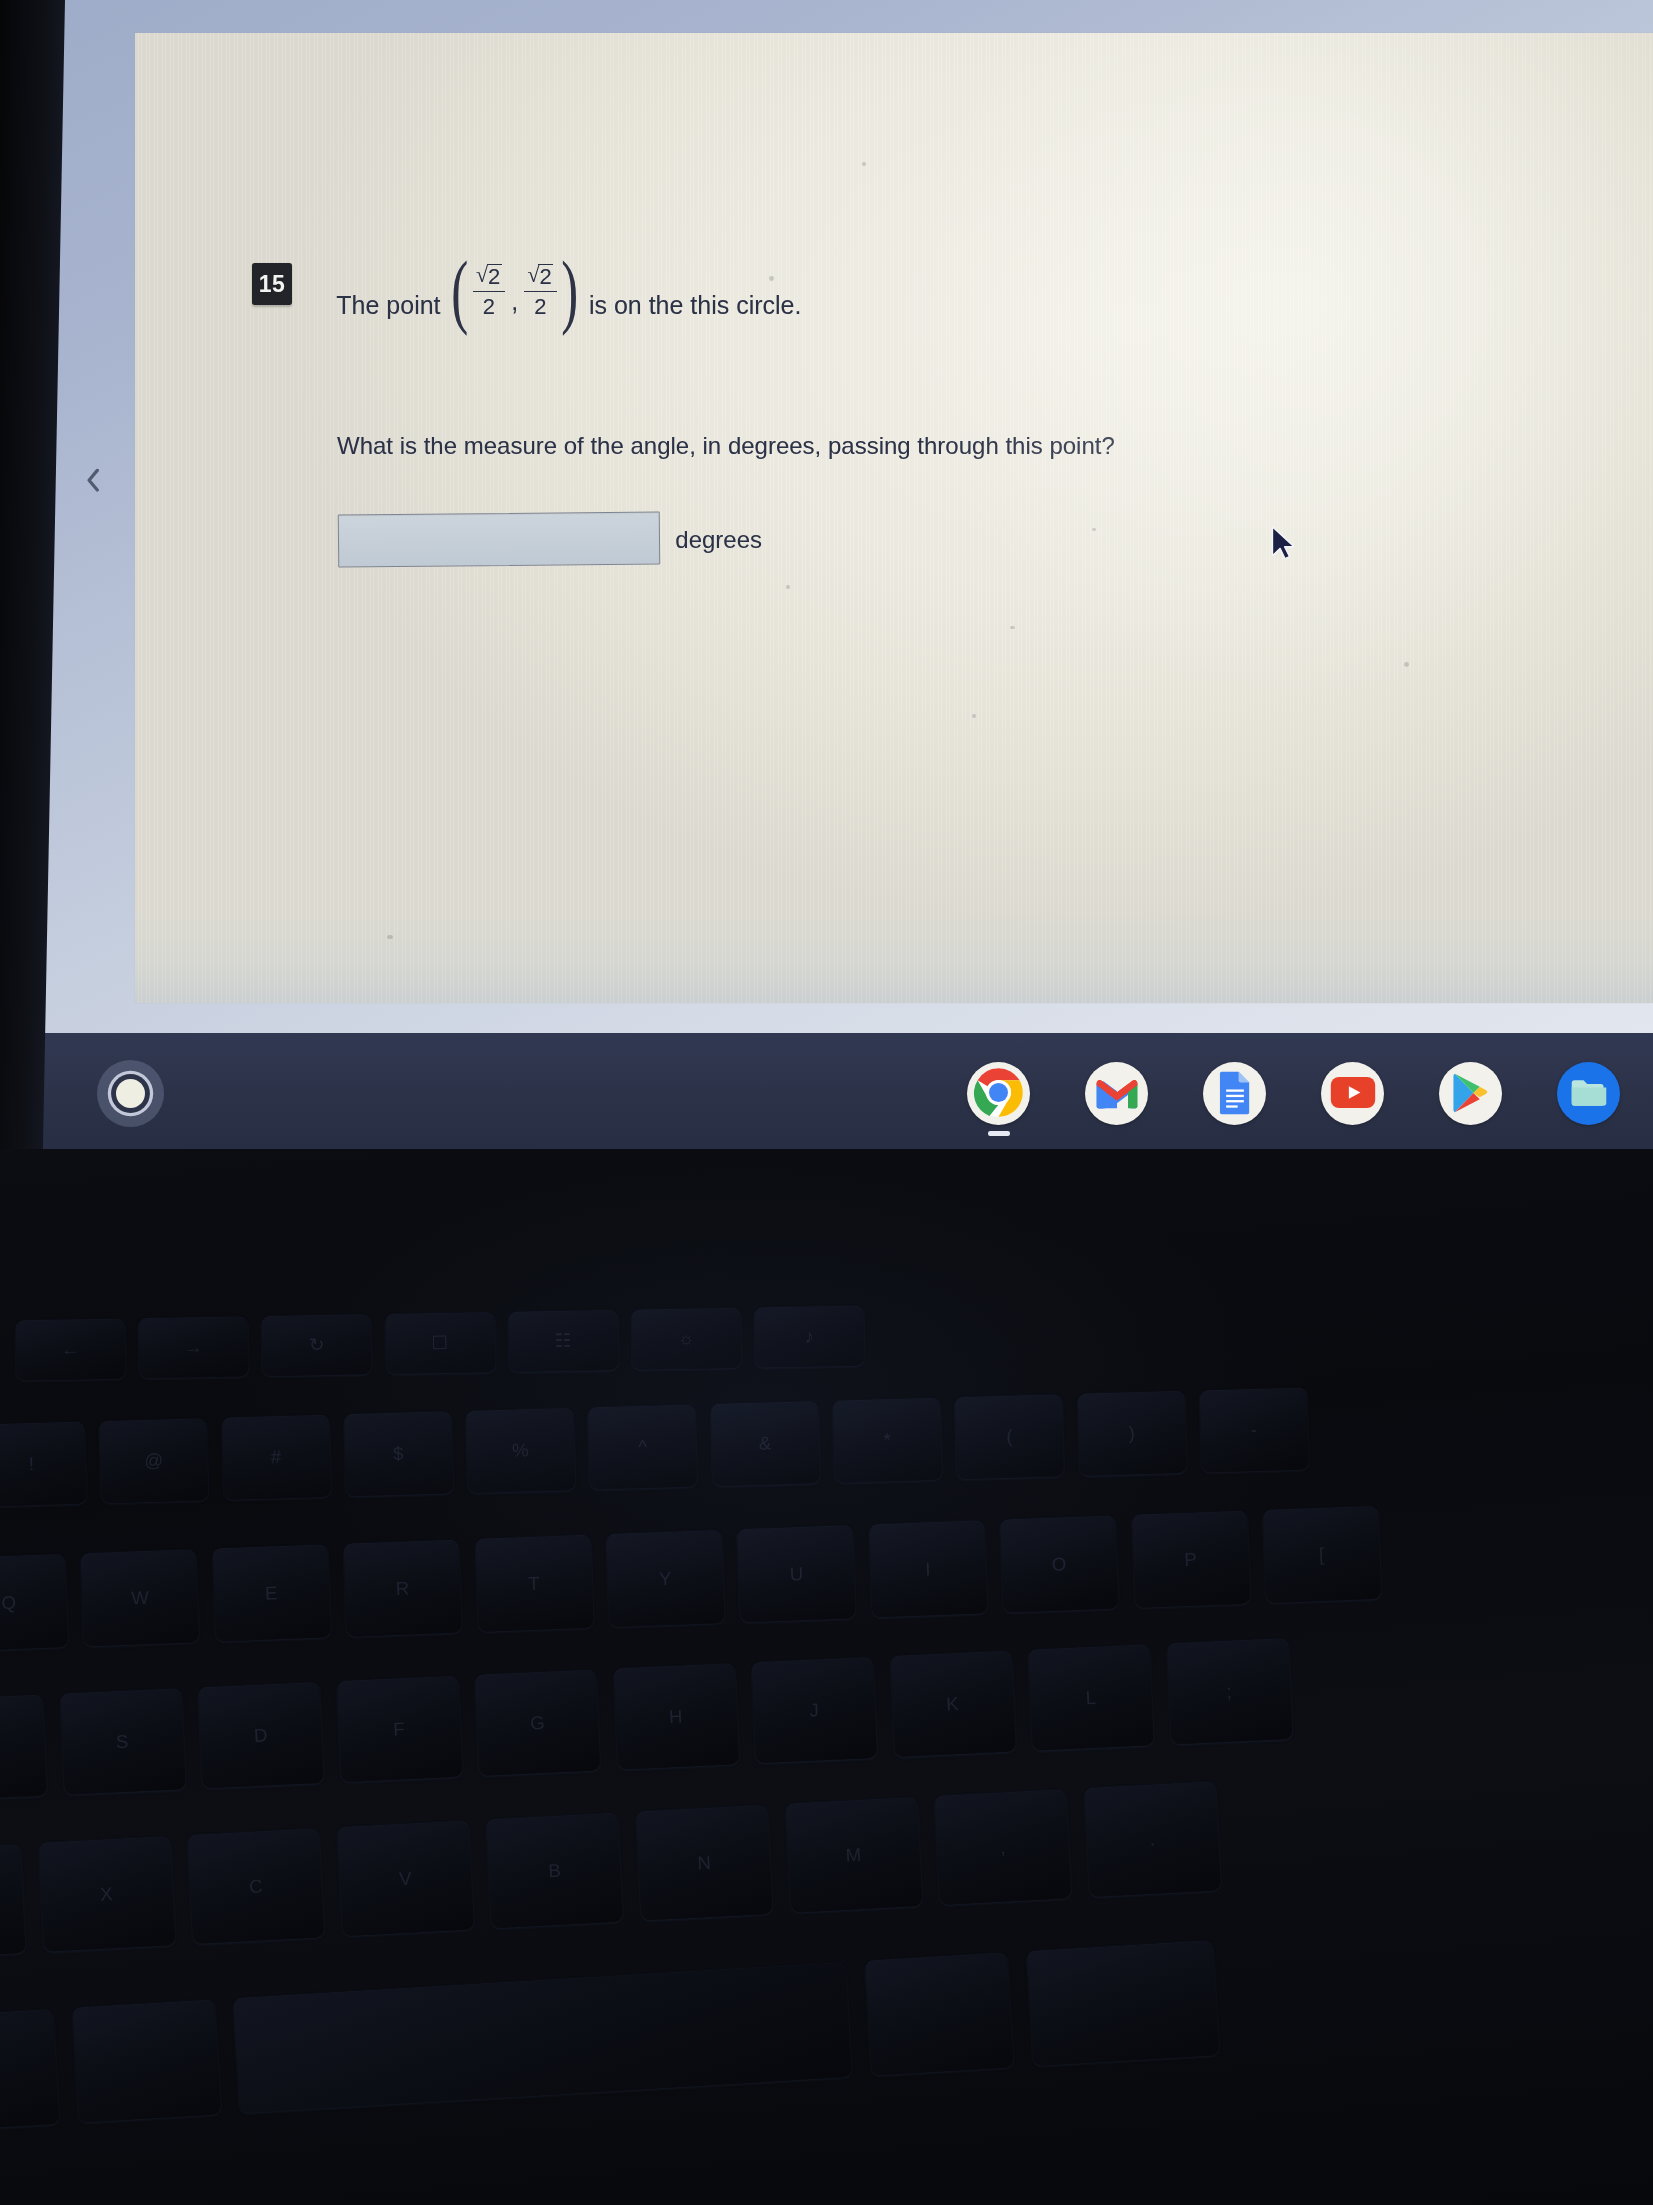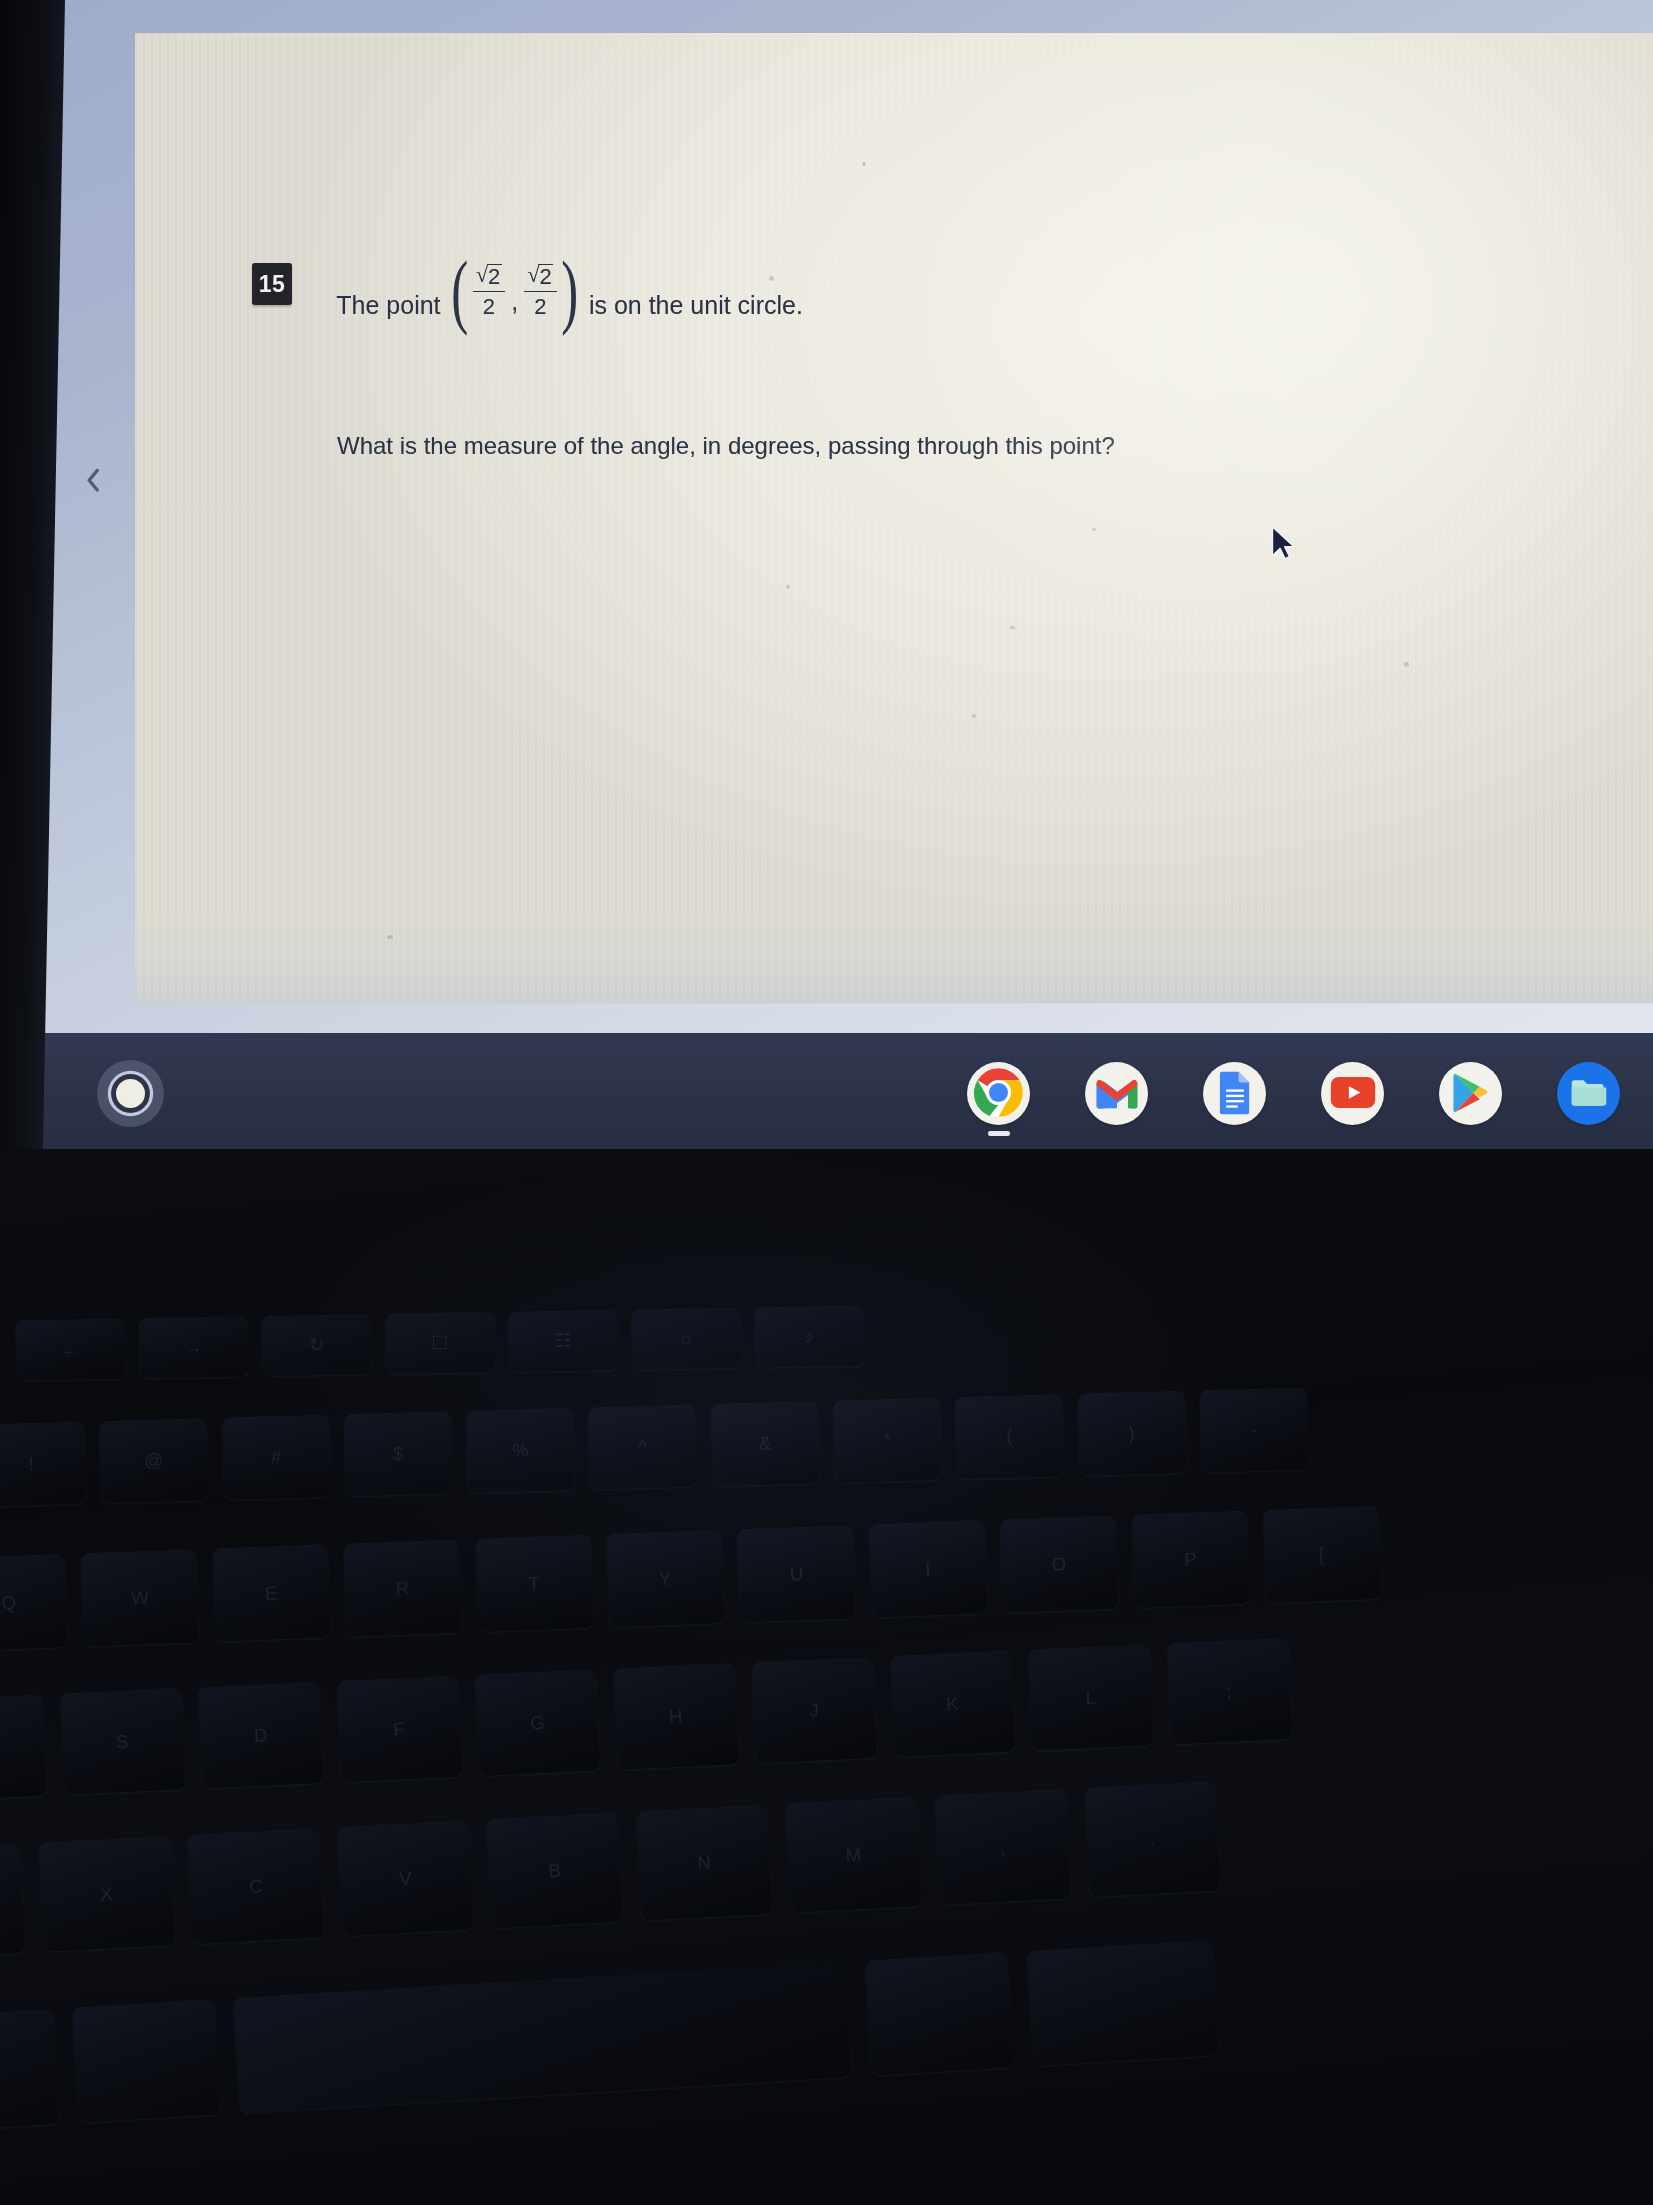--- a/index.html
+++ b/index.html
@@ -358,25 +358,29 @@
                   <span class="radicand">2</span>
                 </span>
               </span>
               <span class="bar"></span>
               <span class="den">2</span>
             </span>
 
             <span class="paren">)</span>
           </span>
 
-          <span class="word">is on the unit circle.</span>
+          <span class="word">is on the this circle.</span>
         </div>
 
         <div class="prompt">What is the measure of the angle, in degrees, passing through this point?</div>
 
+        <div class="answer-row">
+          <input class="answer-input" type="text" value="" style="">
+          <span class="unit-label">degrees</span>
+        </div>
 
         <div class="speck" style="left:634px;top:243px;width:4.9px;height:4.9px;"></div>
         <div class="speck" style="left:727px;top:129px;width:3.8px;height:3.8px;"></div>
         <div class="speck" style="left:957px;top:495px;width:4.4px;height:2.7px;"></div>
         <div class="speck" style="left:875px;top:593px;width:4.9px;height:3.3px;"></div>
         <div class="speck" style="left:837px;top:681px;width:3.8px;height:3.8px;"></div>
         <div class="speck" style="left:1269px;top:629px;width:4.9px;height:4.9px;"></div>
 
         <div class="speck" style="left:252px;top:902px;width:5.5px;height:3.8px;"></div>
         <div class="speck" style="left:651px;top:552px;width:3.8px;height:3.8px;"></div>

